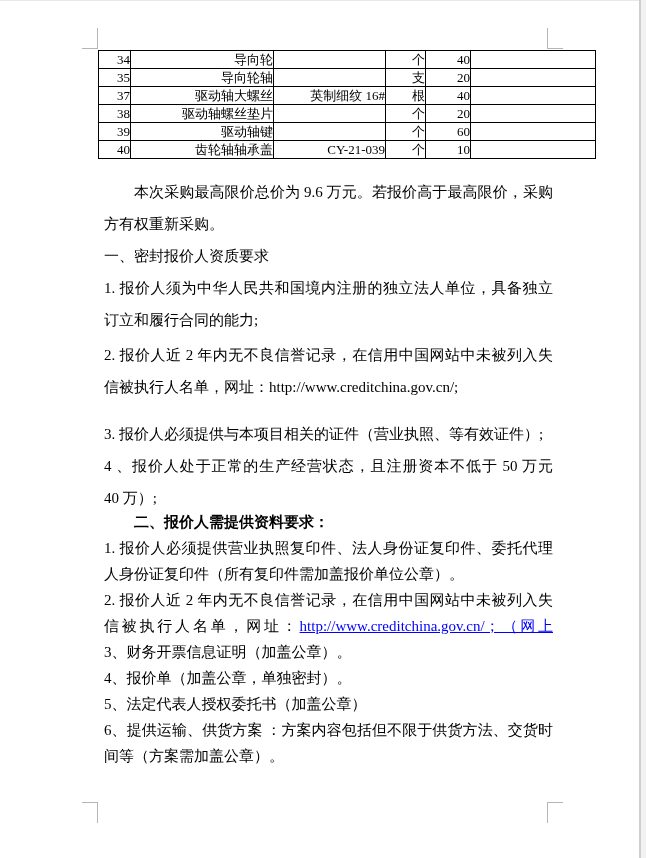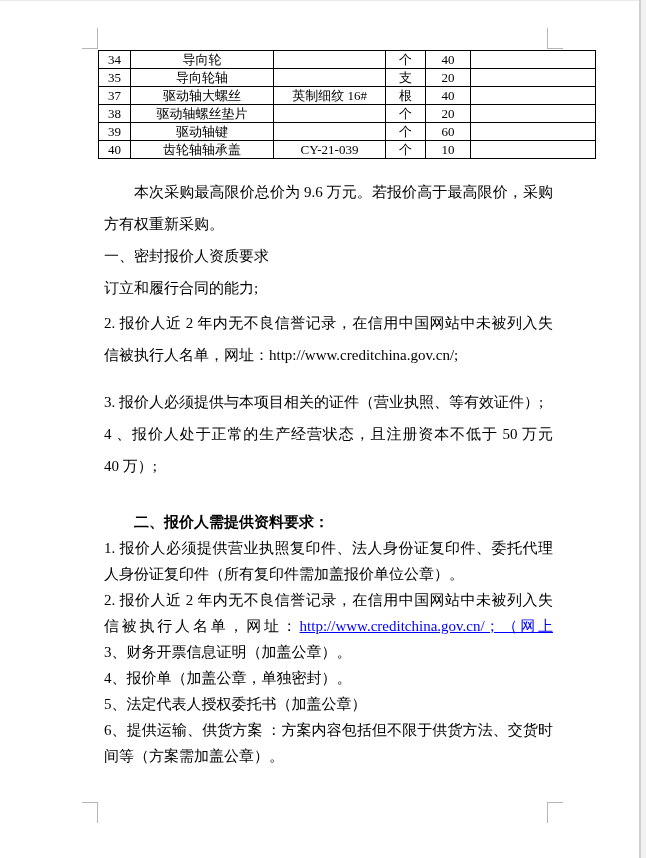--- a/index.html
+++ b/index.html
@@ -17,21 +17,21 @@
   .mark { position:absolute; width:16px; height:21px; }
   .mark.tl { left:82px;  top:28px;  border-right:1px solid #b5b5b5; border-bottom:1px solid #b5b5b5; }
   .mark.tr { left:547px; top:28px;  border-left:1px solid #b5b5b5;  border-bottom:1px solid #b5b5b5; }
   .mark.bl { left:82px;  top:802px; border-right:1px solid #b5b5b5; border-top:1px solid #b5b5b5; }
   .mark.br { left:547px; top:802px; border-left:1px solid #b5b5b5;  border-top:1px solid #b5b5b5; }
 
   
   table.parts { position:absolute; left:98px; top:50px; border-collapse:collapse; table-layout:fixed; }
   table.parts td {
     border:1px solid #000; height:17px; font-size:13px; line-height:17px;
-    text-align:center; vertical-align:middle; overflow:hidden; white-space:nowrap;
+    text-align:right; vertical-align:middle; overflow:hidden; white-space:nowrap;
     font-family:"Liberation Serif","DejaVu Serif",serif;
   }
 
   
   .textcol { position:absolute; left:104px; width:449px; font-size:15px; }
   .sec1 { top:176px; }
   .sec2 { top:509px; }
   .sec1 .line { line-height:32px; height:32px; }
   .sec2 .line { line-height:26px; height:26px; }
   .line { white-space:nowrap; }
@@ -111,20 +111,21 @@
           <td>10</td>
           <td></td>
         </tr>
       </tbody>
   </table>
 
   <div id="sec1" class="textcol sec1">
       <div class="line just ind">本次采购最高限价总价为 9.6 万元。若报价高于最高限价，采购</div>
       <div class="line">方有权重新采购。</div>
       <div class="line">一、密封报价人资质要求</div>
+      <div class="line just">1. 报价人须为中华人民共和国境内注册的独立法人单位，具备独立</div>
       <div class="line">订立和履行合同的能力;</div>
       <div class="line just" style="margin-top: 3px;">2. 报价人近 2 年内无不良信誉记录，在信用中国网站中未被列入失</div>
       <div class="line">信被执行人名单，网址：http://www.creditchina.gov.cn/;</div>
       <div class="line" style="margin-top: 15px;">3. 报价人必须提供与本项目相关的证件（营业执照、等有效证件）;</div>
       <div class="line just">4 、报价人处于正常的生产经营状态，且注册资本不低于 50 万元（含</div>
       <div class="line">40 万）;</div>
     </div>
   <div id="sec2" class="textcol sec2">
       <div class="line ind bold">二、报价人需提供资料要求：</div>
       <div class="line just">1. 报价人必须提供营业执照复印件、法人身份证复印件、委托代理</div>

